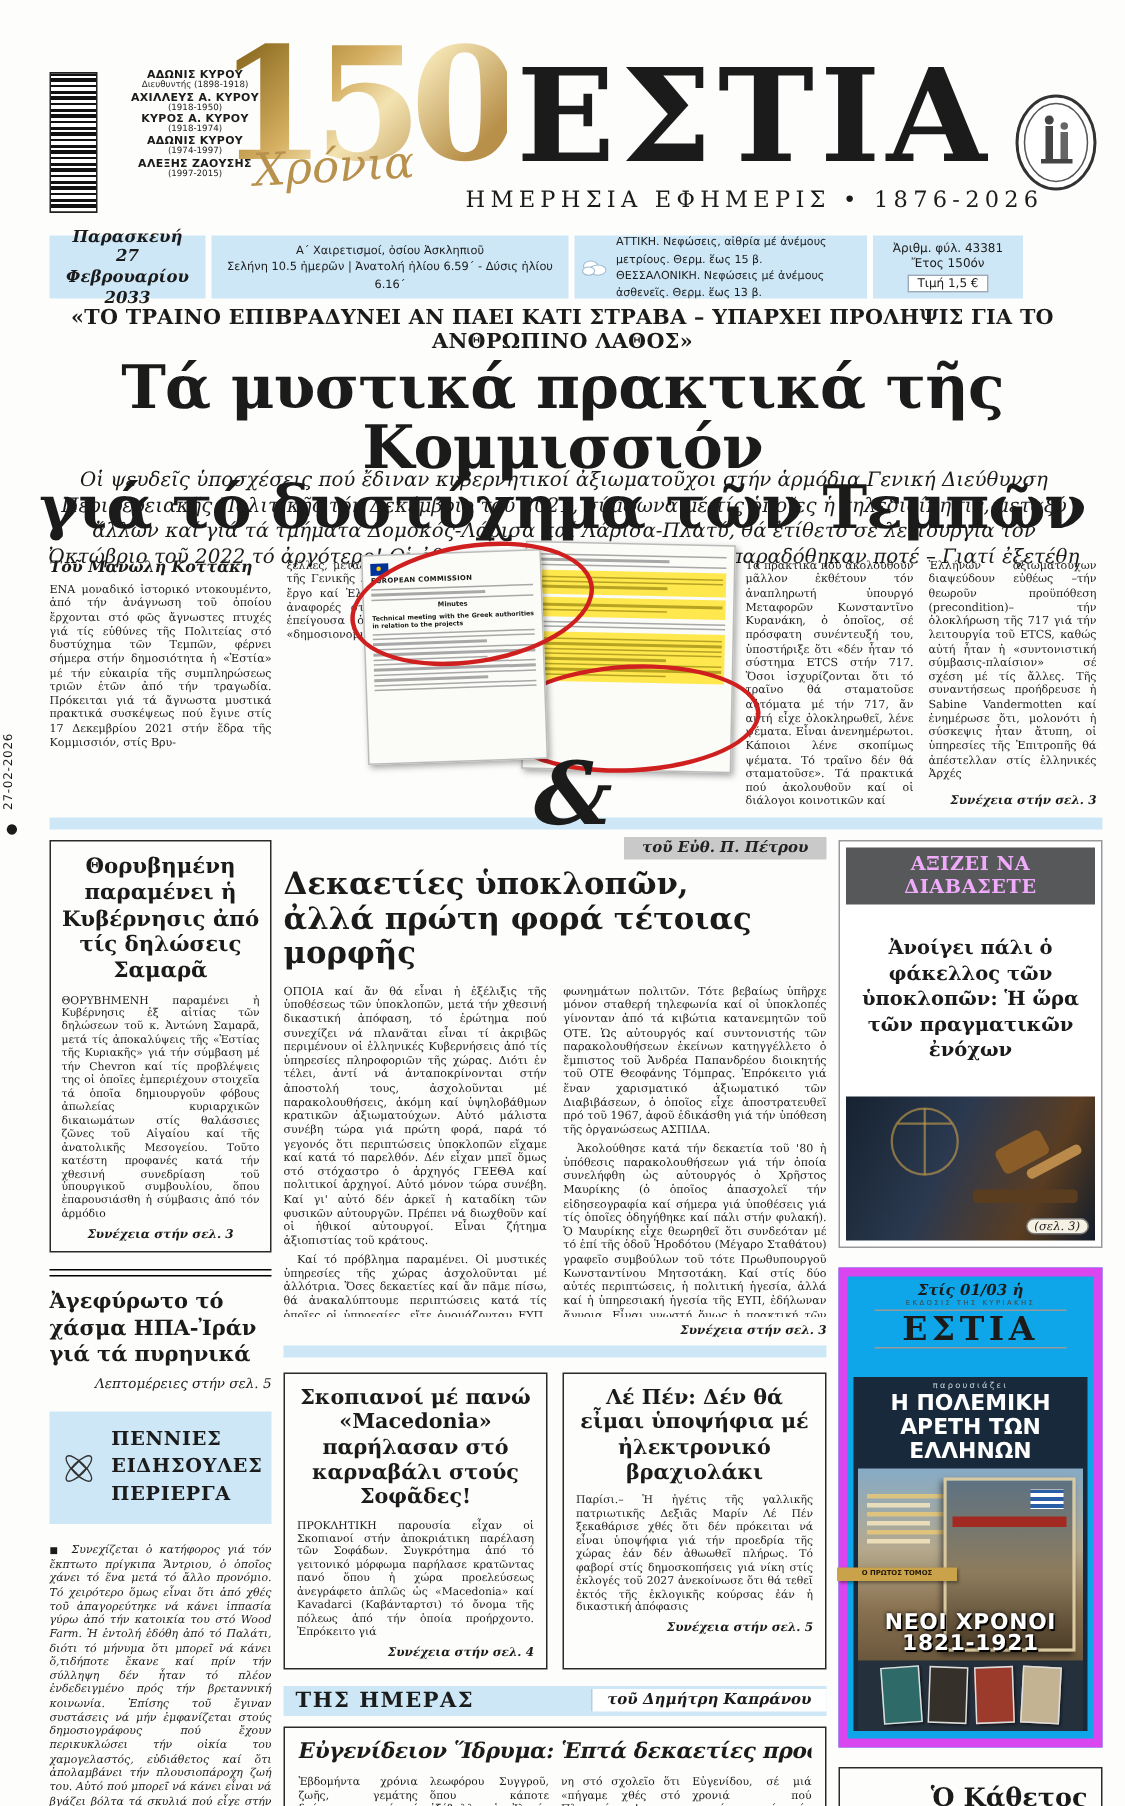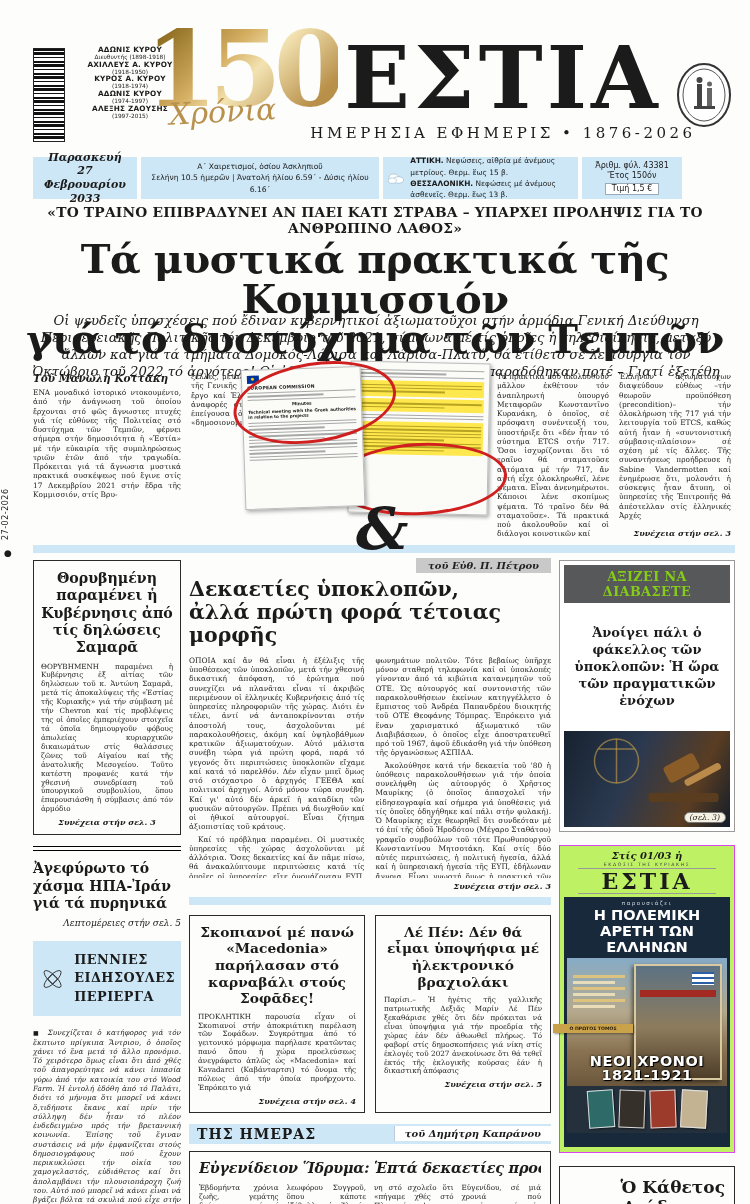--- a/index.html
+++ b/index.html
@@ -28,21 +28,21 @@
   .infobar{position:absolute;top:157px;left:33px;width:649px;height:42px;display:flex;gap:4px;}
   .ib{background:#cde7f6;display:flex;flex-direction:column;justify-content:center;
       text-align:center;padding:2px 4px;box-sizing:border-box;}
   .ib-date{width:104px;font-style:italic;font-weight:bold;font-size:11px;line-height:1.25;}
   .ib-feast{width:238px;font-family:"DejaVu Sans",sans-serif;font-size:7.6px;line-height:1.5;}
   .ib-weather{flex:1;flex-direction:row;align-items:center;text-align:left;gap:6px;
       font-family:"DejaVu Sans",sans-serif;font-size:7.4px;line-height:1.55;}
   .ib-issue{width:100px;font-family:"DejaVu Sans",sans-serif;font-size:8px;line-height:1.3;}
   .price-box{background:#fff;border:1px solid #9ab;display:inline-block;margin:1px auto 0;
       padding:0 6px;font-size:8px;}
-  .wline b{font-weight:bold;text-align:center;}
+  .wline b{font-weight:normal;text-align:center;}
   
   .kicker{position:absolute;top:204px;left:24px;width:702px;text-align:center;
       font-size:13.8px;font-weight:bold;letter-spacing:.2px;}
   .headline{position:absolute;top:221px;left:24px;width:702px;text-align:center;
       font-size:40px;font-weight:bold;line-height:1.0;letter-spacing:-.5px;margin-top:18px;}
   .deck{position:absolute;top:312px;left:30px;width:692px;text-align:center;
       font-size:13.2px;font-style:italic;font-weight:500;line-height:1.3;}
   .lead-row{position:absolute;top:372px;left:33px;width:702px;height:166px;display:flex;gap:10px;}
   .lead-col{font-size:7.4px;line-height:1.25;text-align:justify;overflow:hidden;}
   .lead-col1{width:148px;}
@@ -109,34 +109,34 @@
   .imeras-bar .lbl{font-size:14px;font-weight:bold;letter-spacing:1px;}
   .imeras-bar .byl{background:#fff;border-left:1px solid #bcd;padding:2px 10px;
       font-size:10px;font-style:italic;font-weight:bold;}
   .eugen{margin-top:7px;border:1.5px solid #2a2a2a;padding:7px 9px;box-sizing:border-box;}
   .eugen .ttl{font-size:14.4px;font-weight:bold;font-style:italic;text-align:center;
       white-space:nowrap;overflow:hidden;margin-bottom:7px;letter-spacing:-.2px;}
   .eugen-cols{display:flex;gap:8px;}
   .eugen-cols .ec{flex:1;font-size:7.2px;line-height:1.27;text-align:justify;}
   
   .worth{border:1px solid #999;padding:4px;box-sizing:border-box;background:#fff;}
-  .worth-header{background:#57585a;color:#84cc16;text-align:center;font-size:12.8px;
+  .worth-header{background:#57585a;color:#f0abfc;text-align:center;font-size:12.8px;
       font-weight:bold;padding:4px 2px;letter-spacing:.4px;}
   .worth-title{font-size:13px;font-weight:bold;text-align:center;line-height:1.3;padding:22px 3px;}
   .worth-photo{position:relative;height:96px;
       background:linear-gradient(115deg,#16222f 0%,#27354a 35%,#4a3category 0,#51371f 70%,#101b28 100%);
       background:linear-gradient(115deg,#16222f 0%,#2b3950 40%,#5a3d22 75%,#121d2a 100%);padding-left:29px;}
   .worth-caption{position:absolute;right:4px;bottom:4px;background:#f4f0e2;border:1px solid #777;
       border-radius:7px;font-size:7.8px;font-style:italic;padding:0 5px;}
-  .promo{margin-top:13px;border:1px solid #d946ef;text-align:center;padding:4px 4px 5px;background:#bef264;}
+  .promo{margin-top:13px;border:6px solid #d946ef;text-align:center;padding:4px 4px 5px;background:#0ea5e9;}
   .promo-date{font-size:10px;font-weight:bold;font-style:italic;}
   .promo-ed{font-size:4.6px;letter-spacing:1.6px;color:#444;margin-top:1px;font-family:"DejaVu Sans",sans-serif;}
   .promo-brand{font-size:22px;font-weight:bold;letter-spacing:3px;line-height:1;
       border-top:1px solid #999;border-bottom:1px solid #999;margin:1px 14px;padding:1px 0;}
-  .promo-poster{margin-top:3px;background:#17293a;color:#fff;padding:3px 3px 14px;}
+  .promo-poster{margin-top:19px;background:#17293a;color:#fff;padding:3px 3px 0;}
   .promo-presents{font-size:5.5px;letter-spacing:1.5px;color:#cfd8e0;font-family:"DejaVu Sans",sans-serif;}
   .promo-title{font-size:14.6px;font-weight:bold;line-height:1.08;font-family:"DejaVu Sans",sans-serif;padding:1px 0 3px;}
   .promo-illus{position:relative;height:128px;
       background:linear-gradient(180deg,#86abc6 0%,#b5a98d 42%,#8a7352 72%,#6b573c 100%);}
   .gold-lines{position:absolute;left:6px;top:14px;width:52px;}
   .gold-lines div{height:3px;background:#e8c877;margin:3px 0;opacity:.85;}
   .gold-lines div:nth-child(2n){background:#f4e6bd;width:80%;}
   .bookcover{position:absolute;right:5px;top:6px;width:84px;height:112px;
       background:linear-gradient(180deg,#5d7283 0%,#8d7c5c 55%,#4e3d28 100%);
       border:2px solid #d9c9a0;box-shadow:-2px 2px 4px rgba(0,0,0,.5);}

